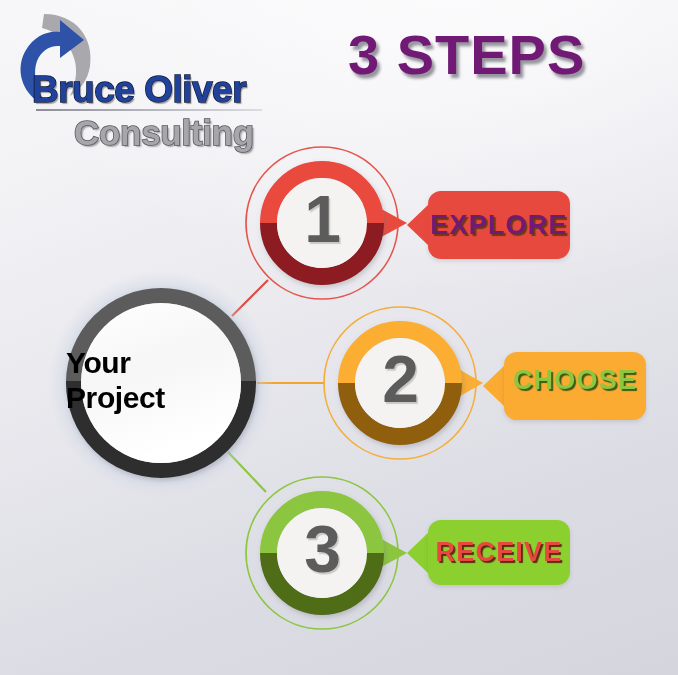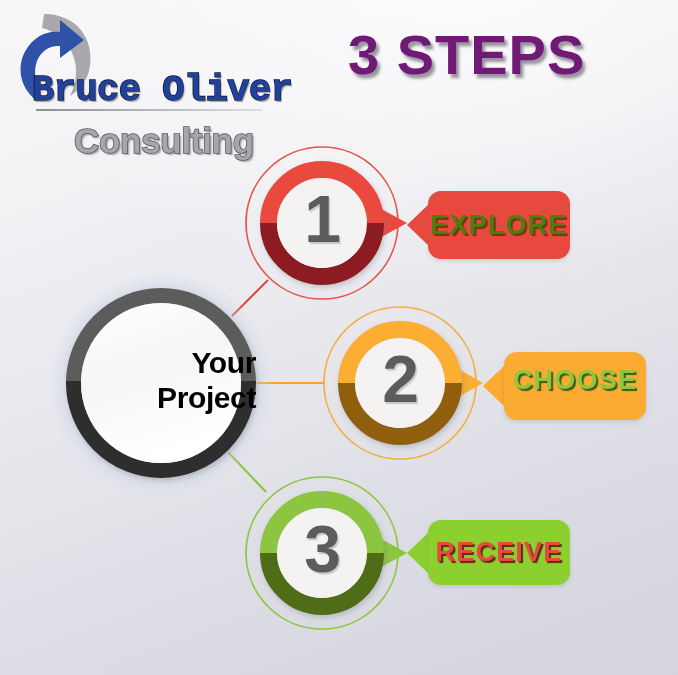--- a/index.html
+++ b/index.html
@@ -23,30 +23,29 @@
   .logo { position:absolute; left:10px; top:6px; width:270px; height:150px; }
   .logo-mark { position:absolute; left:4px; top:2px; width:86px; height:96px; }
   .logo-text { position:absolute; left:22px; top:66px; width:245px; }
   .logo-name {
     font-size:37px; font-weight:bold; color:#21429c;
     letter-spacing:-0.5px; line-height:0.98;
     -webkit-text-stroke:1.4px #0c1430;
     paint-order:stroke fill;
     text-shadow:1.5px 1.5px 1px rgba(60,60,70,.45);
     white-space:nowrap;
-    font-family:Liberation Mono, monospace;
   }
   .logo-rule {
     height:2px; width:226px; margin:1px 0 0 4px;
     background:linear-gradient(90deg,#8e8e99 0%, #b9b9c2 55%, #dcdce2 100%);
   }
   .logo-sub {
     font-size:35px; font-weight:bold; color:#a6a6ab;
     line-height:1; letter-spacing:-0.3px;
-    margin-left:42px; margin-top:12px;
+    margin-left:42px; margin-top:4px;
     -webkit-text-stroke:1.5px #55555c;
     paint-order:stroke fill;
     text-shadow:2px 2px 1.5px rgba(90,90,98,.5);
     white-space:nowrap;
   }
 
   
   .title {
     position:absolute; left:348px; top:22px;
     font-size:56px; font-weight:bold; color:#e8201c;
@@ -57,21 +56,21 @@
   
   .step-num {
     position:absolute; color:#5c5c5c; font-weight:bold;
     text-align:center; line-height:1;
     font-size:66px; letter-spacing:-1px;
     text-shadow:1.5px 1.5px 1px rgba(120,120,120,.35);
   }
 
   
   .center-label {
-    position:absolute; text-align:right; color:#000;
+    position:absolute; text-align:left; color:#000;
     font-weight:bold; font-size:30px; line-height:1.18;
     letter-spacing:-0.4px;
   }
 
   
   .callout { position:absolute; }
   .callout-box {
     position:absolute; left:0; top:0;
     border-radius:13px;
     box-shadow:0 2px 4px rgba(90,90,100,.18);
@@ -212,21 +211,21 @@
     <div>Project</div>
   </div>
 
   <div class="step-num" id="num1" style="left: 282px; top: 186px; width: 80px;">1</div>
   <div class="step-num" id="num2" style="left: 360px; top: 346px; width: 80px;">2</div>
   <div class="step-num" id="num3" style="left: 282px; top: 516px; width: 80px;">3</div>
 
   <div class="callout" id="call1" style="left: 428px; top: 191px; width: 142px; height: 68px;">
     <div class="callout-notch" id="notch1" style="left: -21px; top: 13px; border-right: 22px solid rgb(232, 73, 62);"></div>
     <div class="callout-box" id="box1" style="width: 142px; height: 68px; background: rgb(232, 73, 62);"></div>
-    <div class="callout-text" id="txt1" style="color: #4d7c0f; text-shadow: rgb(107, 58, 18) 2px 2px 1px;">EXPLORE</div>
+    <div class="callout-text" id="txt1" style="color: #701a75; text-shadow: rgb(107, 58, 18) 2px 2px 1px;">EXPLORE</div>
   </div>
 
   <div class="callout" id="call2" style="left: 504px; top: 352px; width: 142px; height: 56px;">
     <div class="callout-notch" id="notch2" style="left: -21px; top: 13px; border-right: 22px solid rgb(251, 171, 50);"></div>
     <div class="callout-box" id="box2" style="width: 142px; height: 68px; background: rgb(251, 171, 50);"></div>
     <div class="callout-text" id="txt2" style="color: rgb(142, 198, 63); text-shadow: rgb(63, 92, 22) 2px 2px 1px;">CHOOSE</div>
   </div>
 
   <div class="callout" id="call3" style="left: 428px; top: 520px; width: 142px; height: 65px;">
     <div class="callout-notch" id="notch3" style="left: -21px; top: 11.5px; border-right: 22px solid rgb(140, 208, 47);"></div>

